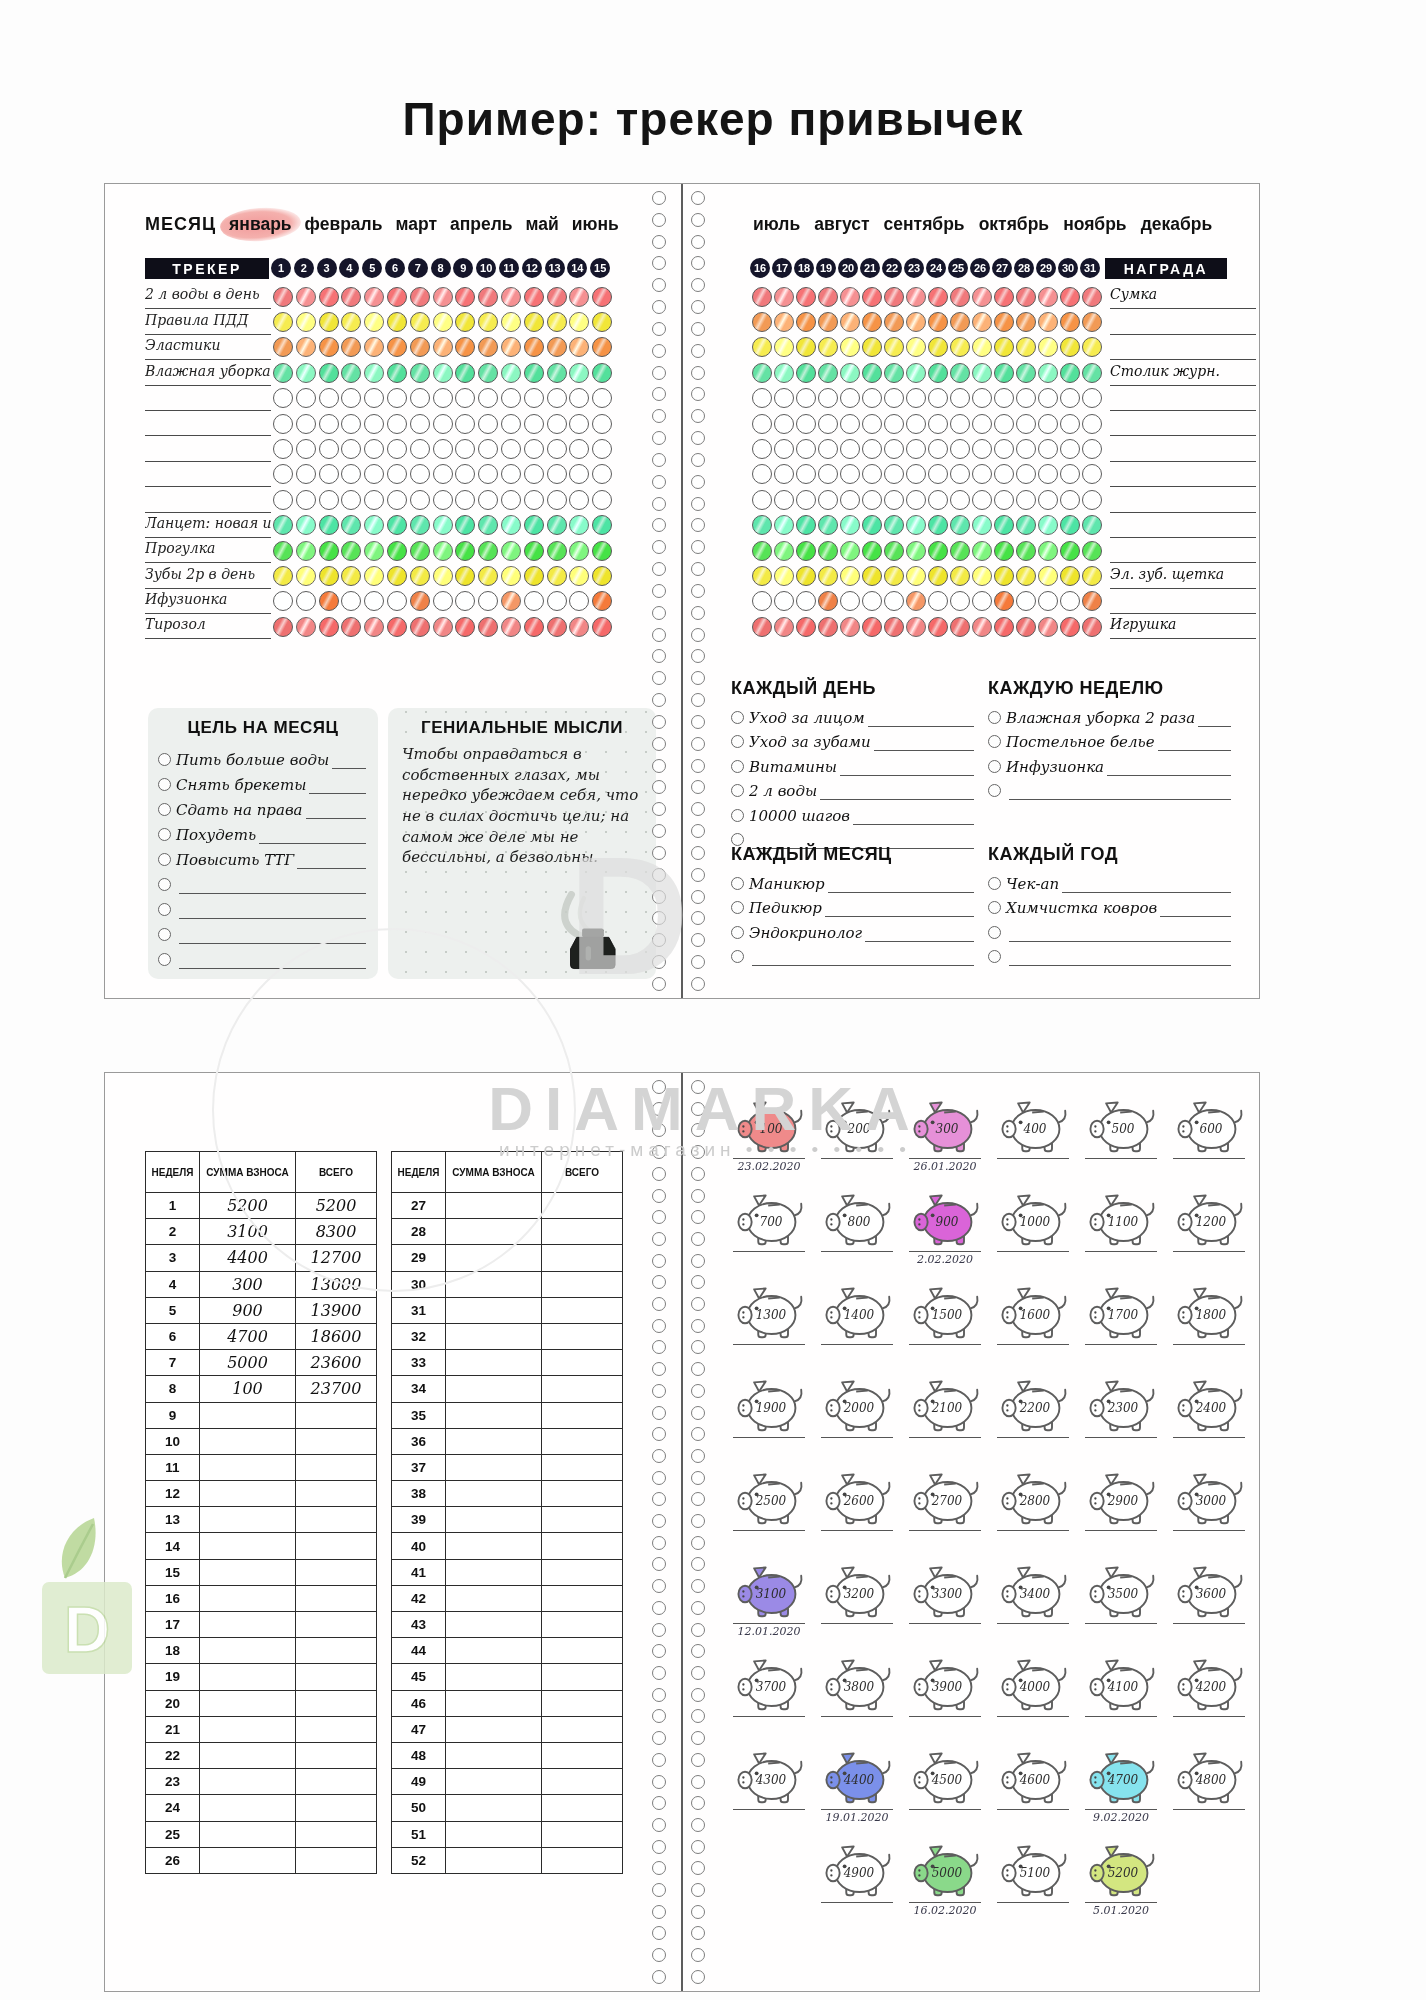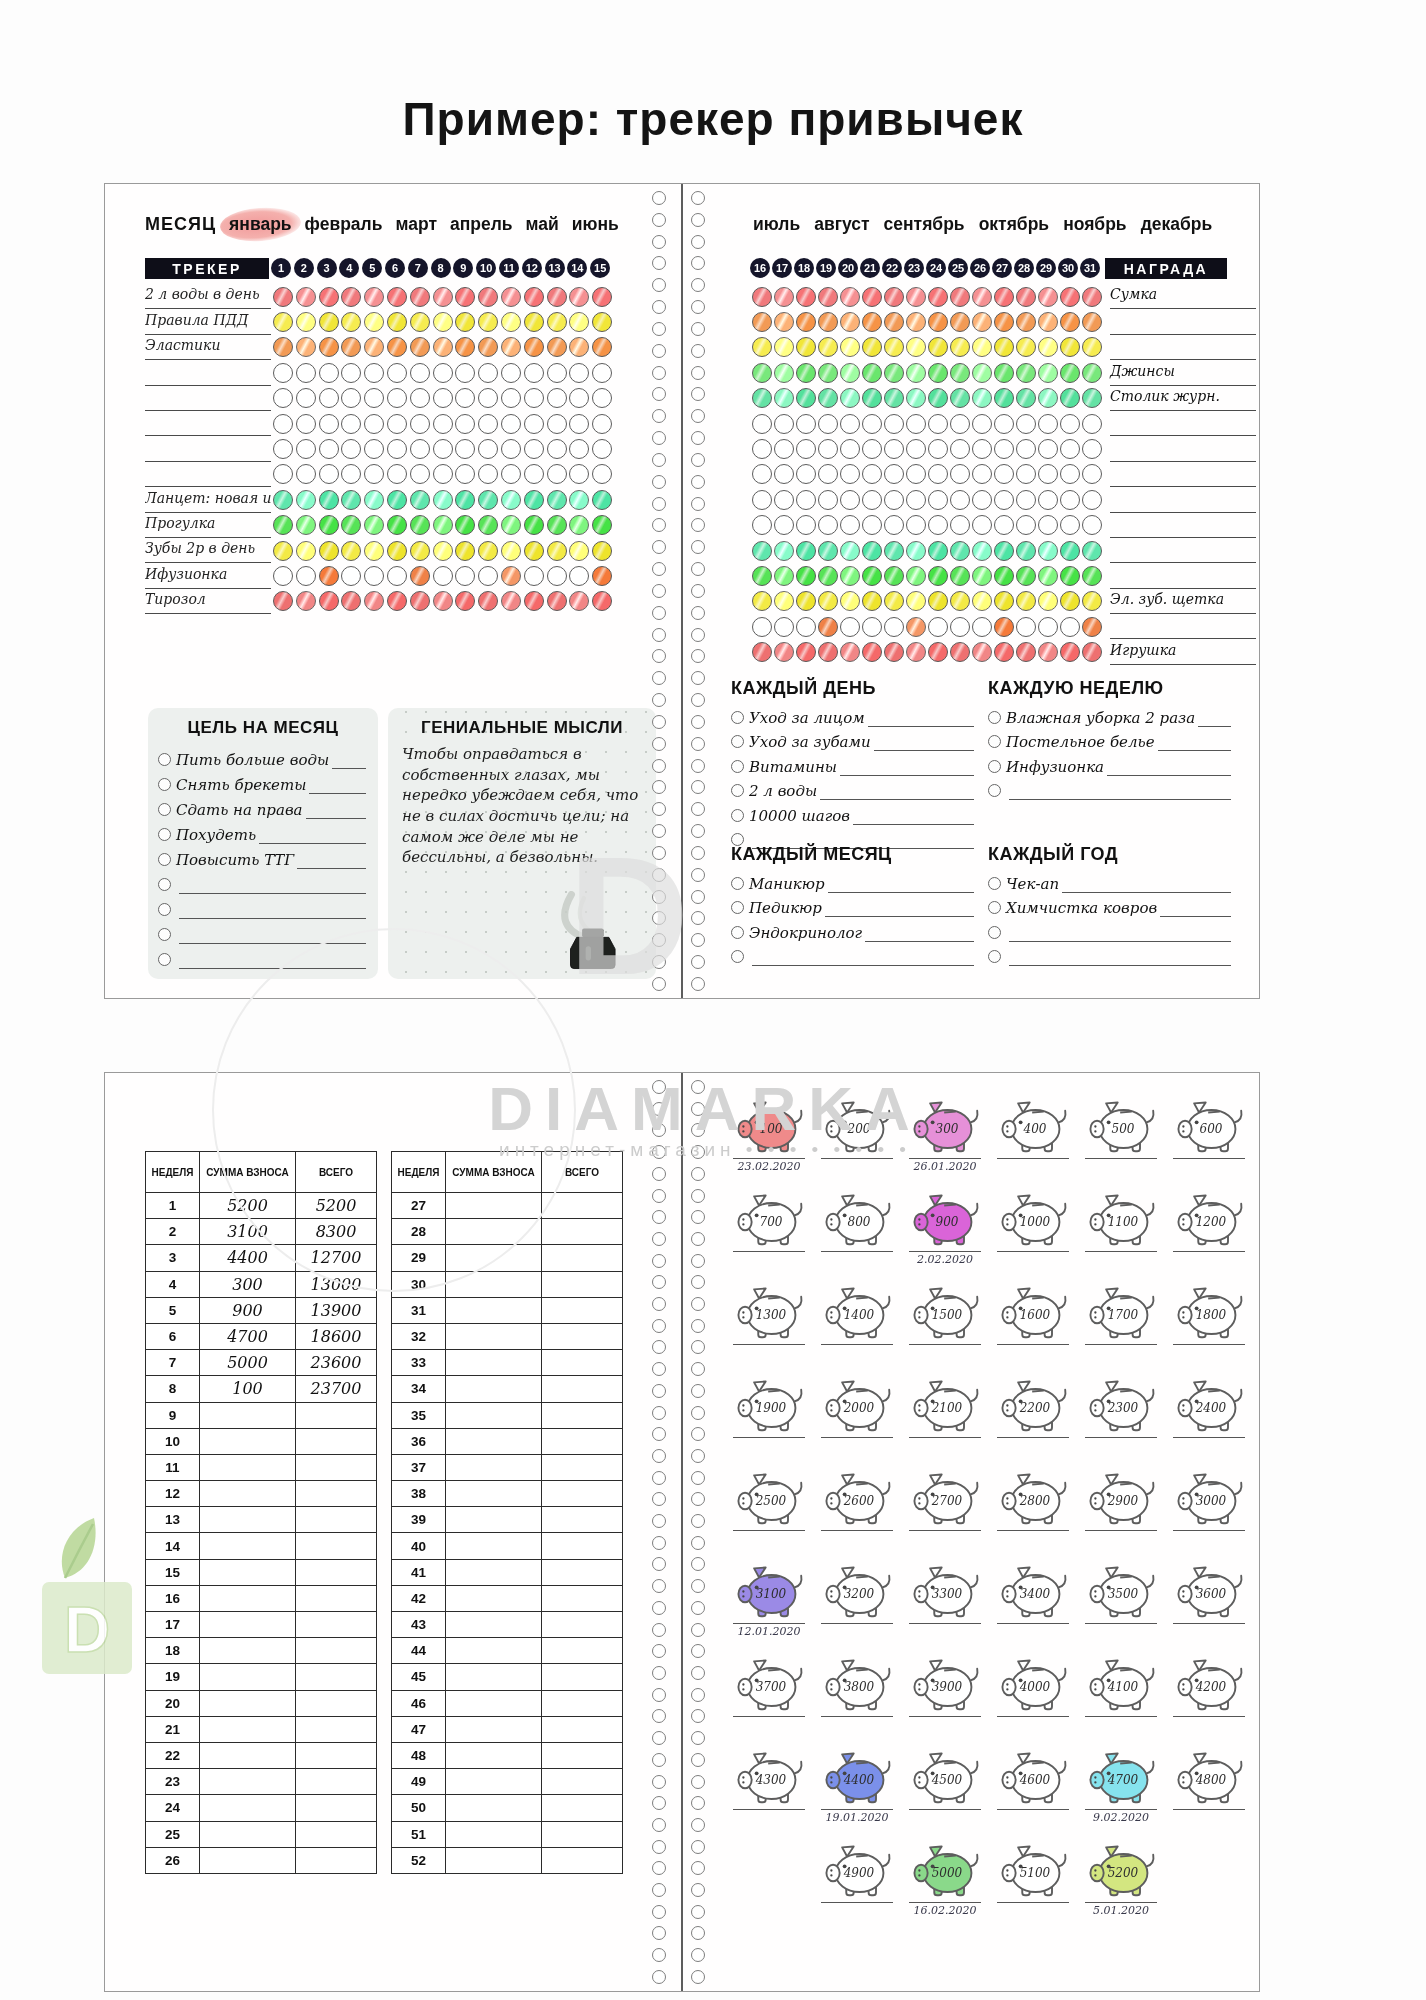--- a/index.html
+++ b/index.html
@@ -179,20 +179,40 @@
             <div class="dot on v2" style="background-color: rgb(242, 154, 85);"></div>
             <div class="dot on v0" style="background-color: rgb(242, 154, 85);"></div>
             <div class="dot on v1" style="background-color: rgb(242, 154, 85);"></div>
             <div class="dot on v2" style="background-color: rgb(242, 154, 85);"></div>
             <div class="dot on v0" style="background-color: rgb(242, 154, 85);"></div>
             <div class="dot on v1" style="background-color: rgb(242, 154, 85);"></div>
             <div class="dot on v2" style="background-color: rgb(242, 154, 85);"></div>
           </div>
         </div>
         <div class="trow">
+          <div class="rowlabel">Влажная уборка</div>
+          <div class="dots">
+            <div class="dot on v0" style="background-color: rgb(100, 226, 164);"></div>
+            <div class="dot on v1" style="background-color: rgb(100, 226, 164);"></div>
+            <div class="dot on v2" style="background-color: rgb(100, 226, 164);"></div>
+            <div class="dot on v0" style="background-color: rgb(100, 226, 164);"></div>
+            <div class="dot on v1" style="background-color: rgb(100, 226, 164);"></div>
+            <div class="dot on v2" style="background-color: rgb(100, 226, 164);"></div>
+            <div class="dot on v0" style="background-color: rgb(100, 226, 164);"></div>
+            <div class="dot on v1" style="background-color: rgb(100, 226, 164);"></div>
+            <div class="dot on v2" style="background-color: rgb(100, 226, 164);"></div>
+            <div class="dot on v0" style="background-color: rgb(100, 226, 164);"></div>
+            <div class="dot on v1" style="background-color: rgb(100, 226, 164);"></div>
+            <div class="dot on v2" style="background-color: rgb(100, 226, 164);"></div>
+            <div class="dot on v0" style="background-color: rgb(100, 226, 164);"></div>
+            <div class="dot on v1" style="background-color: rgb(100, 226, 164);"></div>
+            <div class="dot on v2" style="background-color: rgb(100, 226, 164);"></div>
+          </div>
+        </div>
+        <div class="trow">
           <div class="rowlabel"></div>
           <div class="dots">
             <div class="dot"></div>
             <div class="dot"></div>
             <div class="dot"></div>
             <div class="dot"></div>
             <div class="dot"></div>
             <div class="dot"></div>
             <div class="dot"></div>
             <div class="dot"></div>
@@ -619,41 +639,20 @@
             <div class="dot on v2" style="background-color: rgb(246, 236, 80);"></div>
             <div class="dot on v0" style="background-color: rgb(246, 236, 80);"></div>
             <div class="dot on v1" style="background-color: rgb(246, 236, 80);"></div>
             <div class="dot on v2" style="background-color: rgb(246, 236, 80);"></div>
             <div class="dot on v0" style="background-color: rgb(246, 236, 80);"></div>
           </div>
           <div class="rewcell"></div>
         </div>
         <div class="trow">
           <div class="dots dots16">
-            <div class="dot on v0" style="background-color: rgb(121, 232, 124);"></div>
-            <div class="dot on v1" style="background-color: rgb(121, 232, 124);"></div>
-            <div class="dot on v2" style="background-color: rgb(121, 232, 124);"></div>
-            <div class="dot on v0" style="background-color: rgb(121, 232, 124);"></div>
-            <div class="dot on v1" style="background-color: rgb(121, 232, 124);"></div>
-            <div class="dot on v2" style="background-color: rgb(121, 232, 124);"></div>
-            <div class="dot on v0" style="background-color: rgb(121, 232, 124);"></div>
-            <div class="dot on v1" style="background-color: rgb(121, 232, 124);"></div>
-            <div class="dot on v2" style="background-color: rgb(121, 232, 124);"></div>
-            <div class="dot on v0" style="background-color: rgb(121, 232, 124);"></div>
-            <div class="dot on v1" style="background-color: rgb(121, 232, 124);"></div>
-            <div class="dot on v2" style="background-color: rgb(121, 232, 124);"></div>
-            <div class="dot on v0" style="background-color: rgb(121, 232, 124);"></div>
-            <div class="dot on v1" style="background-color: rgb(121, 232, 124);"></div>
-            <div class="dot on v2" style="background-color: rgb(121, 232, 124);"></div>
-            <div class="dot on v0" style="background-color: rgb(121, 232, 124);"></div>
-          </div>
-          <div class="rewcell">Джинсы</div>
-        </div>
-        <div class="trow">
-          <div class="dots dots16">
             <div class="dot on v0" style="background-color: rgb(100, 226, 164);"></div>
             <div class="dot on v1" style="background-color: rgb(100, 226, 164);"></div>
             <div class="dot on v2" style="background-color: rgb(100, 226, 164);"></div>
             <div class="dot on v0" style="background-color: rgb(100, 226, 164);"></div>
             <div class="dot on v1" style="background-color: rgb(100, 226, 164);"></div>
             <div class="dot on v2" style="background-color: rgb(100, 226, 164);"></div>
             <div class="dot on v0" style="background-color: rgb(100, 226, 164);"></div>
             <div class="dot on v1" style="background-color: rgb(100, 226, 164);"></div>
             <div class="dot on v2" style="background-color: rgb(100, 226, 164);"></div>
             <div class="dot on v0" style="background-color: rgb(100, 226, 164);"></div>

